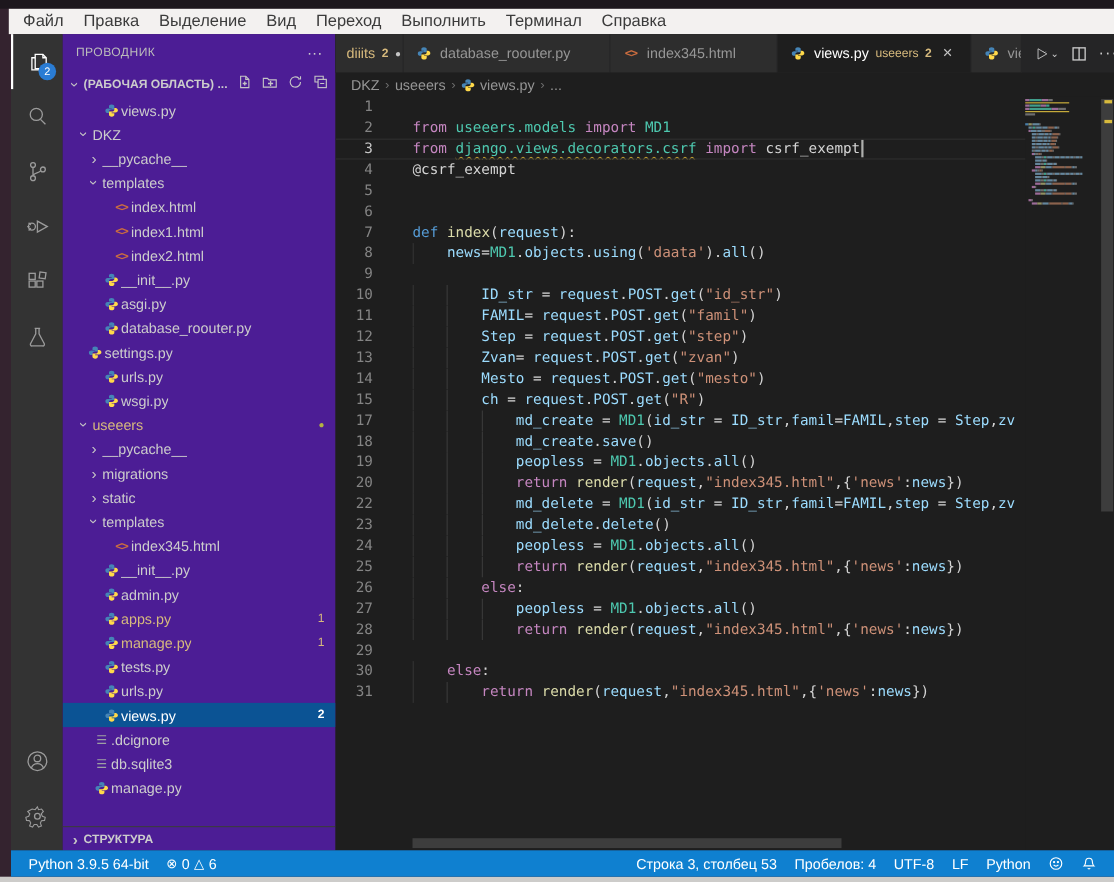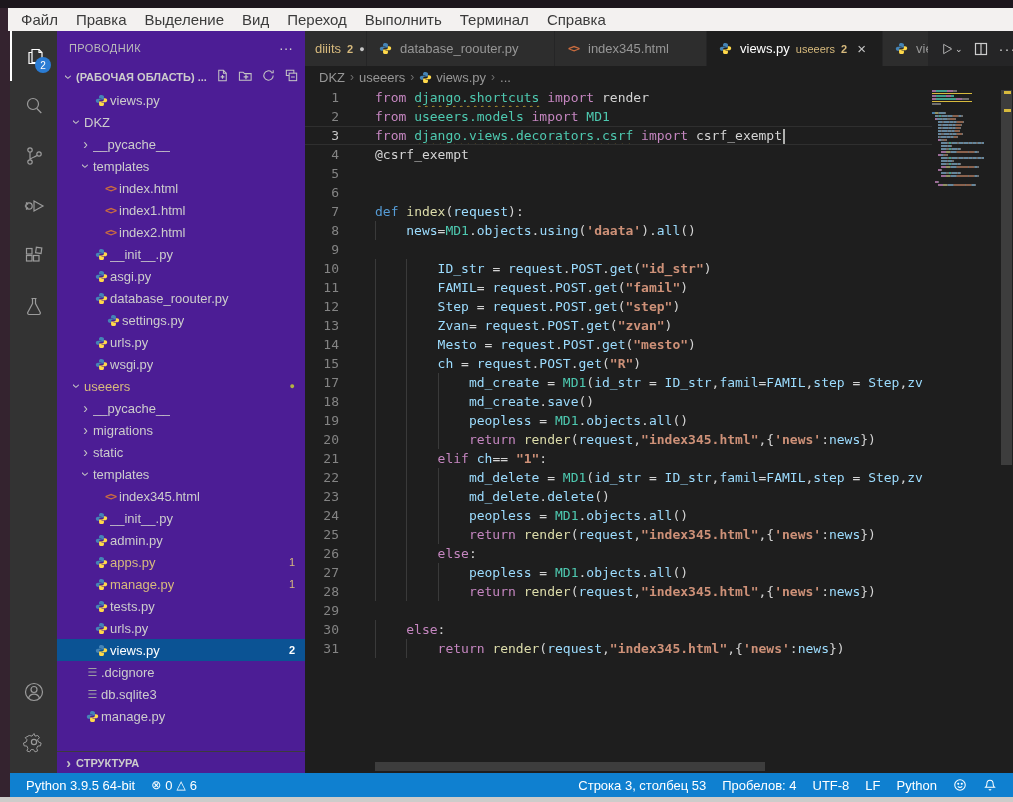--- a/index.html
+++ b/index.html
@@ -71,21 +71,21 @@
 
   
   #code-wrap{position:relative;flex:1;overflow:hidden;}
   #code-scroll{position:absolute;left:0;top:0;right:13px;bottom:0;overflow:hidden;}
   .cline{position:relative;height:19px;display:flex;font-family:"DejaVu Sans Mono",monospace;font-size:13px;line-height:19px;white-space:pre;}
   .cline .lnum{width:50px;flex-shrink:0;text-align:right;padding-right:16px;color:#848484;}
   .cline.cur .lnum{color:#c6c6c6;}
   .cline.cur .ltext-bg{position:absolute;left:0;right:0;top:0;bottom:0;border-top:1px solid #2f2f2f;border-bottom:1px solid #2f2f2f;pointer-events:none;}
   .ltext{margin-left:20px;flex:1;overflow:hidden;}
   .tk-k{color:#C586C0;} .tk-d{color:#569CD6;} .tk-t{color:#4EC9B0;} .tk-q{color:#4EC9B0;text-decoration:underline wavy #b8982f 1px;text-underline-offset:3px;}
-  .tk-v{color:#9CDCFE;} .tk-s{color:#CE9178;font-weight:bold;} .tk-p{color:#d4d4d4;} .tk-f{color:#DCDCAA;}
+  .tk-v{color:#9CDCFE;} .tk-s{color:#CE9178;} .tk-p{color:#d4d4d4;} .tk-f{color:#DCDCAA;}
   .iguide{display:inline-block;width:4ch;border-left:1px solid #3a3a3a;}
   .cursor{display:inline-block;width:2px;height:16px;background:#aeafad;vertical-align:middle;margin-left:1px;}
 
   
   #minimap{position:absolute;top:0;right:13px;width:68px;bottom:0;background:#1e1e1e;padding-top:2px;}
   .mm-row{height:2px;margin-bottom:1px;display:flex;}
   .mm-seg{height:2px;display:inline-block;opacity:.75;}
   .mm-warn{height:1px;background:#d7ba3d;margin-bottom:1px;}
   #vscrollbar{position:absolute;top:0;right:0;width:13px;bottom:0;background:#1e1e1e;}
   #vslider{position:absolute;top:2px;left:1px;width:11px;height:375px;background:rgba(121,121,121,0.35);}
@@ -274,21 +274,21 @@
           <div class="trow" style="padding-left: 21px;">
             <span class="chev"></span>
             <span class="ficon">
               <svg class="py-ic" viewBox="0 0 16 16">
                 <path fill="#4584b6" d="M7.9 1.2c-1.9 0-2.9.8-2.9 2v1.9h3v.6H3.6C2.1 5.7 1 6.7 1 8.2s1.1 2.6 2.6 2.6H5V9.3C5 7.9 6.1 6.8 7.5 6.8H11V3.2c0-1.1-1.2-2-3.1-2z"></path>
                 <path fill="#ffd94a" d="M8.1 14.8c1.9 0 2.9-.8 2.9-2v-1.9H8v-.6h4.4c1.5 0 2.6-1 2.6-2.5S13.9 5.2 12.4 5.2H11v1.5c0 1.4-1.1 2.5-2.5 2.5H5v3.6c0 1.1 1.2 2 3.1 2z"></path>
               </svg>
             </span>
             <span class="tlabel">database_roouter.py</span>
           </div>
-          <div class="trow" style="padding-left: 33px;">
+          <div class="trow" style="padding-left: 6px;">
             <span class="chev"></span>
             <span class="ficon">
               <svg class="py-ic" viewBox="0 0 16 16">
                 <path fill="#4584b6" d="M7.9 1.2c-1.9 0-2.9.8-2.9 2v1.9h3v.6H3.6C2.1 5.7 1 6.7 1 8.2s1.1 2.6 2.6 2.6H5V9.3C5 7.9 6.1 6.8 7.5 6.8H11V3.2c0-1.1-1.2-2-3.1-2z"></path>
                 <path fill="#ffd94a" d="M8.1 14.8c1.9 0 2.9-.8 2.9-2v-1.9H8v-.6h4.4c1.5 0 2.6-1 2.6-2.5S13.9 5.2 12.4 5.2H11v1.5c0 1.4-1.1 2.5-2.5 2.5H5v3.6c0 1.1 1.2 2 3.1 2z"></path>
               </svg>
             </span>
             <span class="tlabel">settings.py</span>
           </div>
           <div class="trow" style="padding-left: 21px;">
@@ -522,40 +522,39 @@
             </svg>
             <span>views.py</span>
           </span>
           <span class="bc-sep">›</span>
           <span class="bc-item">
             <span>...</span>
           </span>
         </div>
       <div id="code-wrap">
         <div id="code-scroll">
-            <div class="cline"><span class="lnum">1</span><span class="ltext"><span class="tk-k">from </span><span class="tk-q">django.shortcuts</span><span class="tk-k"> import </span><span class="tk-p">render</span></span></div>
+            <div class="cline"><span class="lnum">1</span></div>
             <div class="cline"><span class="lnum">2</span><span class="ltext"><span class="tk-k">from </span><span class="tk-t">useeers.models</span><span class="tk-k"> import </span><span class="tk-t">MD1</span></span></div>
             <div class="cline cur"><div class="ltext-bg"></div><span class="lnum">3</span><span class="ltext"><span class="tk-k">from </span><span class="tk-q">django.views.decorators.csrf</span><span class="tk-k"> import </span><span class="tk-p">csrf_exempt</span><span class="cursor"></span></span></div>
             <div class="cline"><span class="lnum">4</span><span class="ltext"><span class="tk-p">@csrf_exempt</span></span></div>
             <div class="cline"><span class="lnum">5</span><span class="ltext"></span></div>
             <div class="cline"><span class="lnum">6</span><span class="ltext"></span></div>
             <div class="cline"><span class="lnum">7</span><span class="ltext"><span class="tk-d">def </span><span class="tk-f">index</span><span class="tk-p">(</span><span class="tk-v">request</span><span class="tk-p">):</span></span></div>
             <div class="cline"><span class="lnum">8</span><span class="ltext"><span class="iguide">    </span><span class="tk-v">news</span><span class="tk-p">=</span><span class="tk-t">MD1</span><span class="tk-p">.</span><span class="tk-v">objects</span><span class="tk-p">.</span><span class="tk-v">using</span><span class="tk-p">(</span><span class="tk-s">'daata'</span><span class="tk-p">).</span><span class="tk-v">all</span><span class="tk-p">()</span></span></div>
             <div class="cline"><span class="lnum">9</span></div>
             <div class="cline"><span class="lnum">10</span><span class="ltext"><span class="iguide">    </span><span class="iguide">    </span><span class="tk-v">ID_str</span><span class="tk-p"> = </span><span class="tk-v">request</span><span class="tk-p">.</span><span class="tk-v">POST</span><span class="tk-p">.</span><span class="tk-v">get</span><span class="tk-p">(</span><span class="tk-s">"id_str"</span><span class="tk-p">)</span></span></div>
             <div class="cline"><span class="lnum">11</span><span class="ltext"><span class="iguide">    </span><span class="iguide">    </span><span class="tk-v">FAMIL</span><span class="tk-p">= </span><span class="tk-v">request</span><span class="tk-p">.</span><span class="tk-v">POST</span><span class="tk-p">.</span><span class="tk-v">get</span><span class="tk-p">(</span><span class="tk-s">"famil"</span><span class="tk-p">)</span></span></div>
             <div class="cline"><span class="lnum">12</span><span class="ltext"><span class="iguide">    </span><span class="iguide">    </span><span class="tk-v">Step</span><span class="tk-p"> = </span><span class="tk-v">request</span><span class="tk-p">.</span><span class="tk-v">POST</span><span class="tk-p">.</span><span class="tk-v">get</span><span class="tk-p">(</span><span class="tk-s">"step"</span><span class="tk-p">)</span></span></div>
             <div class="cline"><span class="lnum">13</span><span class="ltext"><span class="iguide">    </span><span class="iguide">    </span><span class="tk-v">Zvan</span><span class="tk-p">= </span><span class="tk-v">request</span><span class="tk-p">.</span><span class="tk-v">POST</span><span class="tk-p">.</span><span class="tk-v">get</span><span class="tk-p">(</span><span class="tk-s">"zvan"</span><span class="tk-p">)</span></span></div>
             <div class="cline"><span class="lnum">14</span><span class="ltext"><span class="iguide">    </span><span class="iguide">    </span><span class="tk-v">Mesto</span><span class="tk-p"> = </span><span class="tk-v">request</span><span class="tk-p">.</span><span class="tk-v">POST</span><span class="tk-p">.</span><span class="tk-v">get</span><span class="tk-p">(</span><span class="tk-s">"mesto"</span><span class="tk-p">)</span></span></div>
             <div class="cline"><span class="lnum">15</span><span class="ltext"><span class="iguide">    </span><span class="iguide">    </span><span class="tk-v">ch</span><span class="tk-p"> = </span><span class="tk-v">request</span><span class="tk-p">.</span><span class="tk-v">POST</span><span class="tk-p">.</span><span class="tk-v">get</span><span class="tk-p">(</span><span class="tk-s">"R"</span><span class="tk-p">)</span></span></div>
             <div class="cline"><span class="lnum">17</span><span class="ltext"><span class="iguide">    </span><span class="iguide">    </span><span class="iguide">    </span><span class="tk-v">md_create</span><span class="tk-p"> = </span><span class="tk-t">MD1</span><span class="tk-p">(</span><span class="tk-v">id_str</span><span class="tk-p"> = </span><span class="tk-v">ID_str</span><span class="tk-p">,</span><span class="tk-v">famil</span><span class="tk-p">=</span><span class="tk-v">FAMIL</span><span class="tk-p">,</span><span class="tk-v">step</span><span class="tk-p"> = </span><span class="tk-v">Step</span><span class="tk-p">,</span><span class="tk-v">zv</span></span></div>
             <div class="cline"><span class="lnum">18</span><span class="ltext"><span class="iguide">    </span><span class="iguide">    </span><span class="iguide">    </span><span class="tk-v">md_create</span><span class="tk-p">.</span><span class="tk-v">save</span><span class="tk-p">()</span></span></div>
             <div class="cline"><span class="lnum">19</span><span class="ltext"><span class="iguide">    </span><span class="iguide">    </span><span class="iguide">    </span><span class="tk-v">peopless</span><span class="tk-p"> = </span><span class="tk-t">MD1</span><span class="tk-p">.</span><span class="tk-v">objects</span><span class="tk-p">.</span><span class="tk-v">all</span><span class="tk-p">()</span></span></div>
             <div class="cline"><span class="lnum">20</span><span class="ltext"><span class="iguide">    </span><span class="iguide">    </span><span class="iguide">    </span><span class="tk-k">return </span><span class="tk-f">render</span><span class="tk-p">(</span><span class="tk-v">request</span><span class="tk-p">,</span><span class="tk-s">"index345.html"</span><span class="tk-p">,{</span><span class="tk-s">'news'</span><span class="tk-p">:</span><span class="tk-v">news</span><span class="tk-p">})</span></span></div>
-            <div class="cline"><span class="lnum">21</span><span class="ltext"><span class="iguide">    </span><span class="iguide">    </span><span class="tk-k">elif </span><span class="tk-v">ch</span><span class="tk-p">== </span><span class="tk-s">"1"</span><span class="tk-p">:</span></span></div>
             <div class="cline"><span class="lnum">22</span><span class="ltext"><span class="iguide">    </span><span class="iguide">    </span><span class="iguide">    </span><span class="tk-v">md_delete</span><span class="tk-p"> = </span><span class="tk-t">MD1</span><span class="tk-p">(</span><span class="tk-v">id_str</span><span class="tk-p"> = </span><span class="tk-v">ID_str</span><span class="tk-p">,</span><span class="tk-v">famil</span><span class="tk-p">=</span><span class="tk-v">FAMIL</span><span class="tk-p">,</span><span class="tk-v">step</span><span class="tk-p"> = </span><span class="tk-v">Step</span><span class="tk-p">,</span><span class="tk-v">zv</span></span></div>
             <div class="cline"><span class="lnum">23</span><span class="ltext"><span class="iguide">    </span><span class="iguide">    </span><span class="iguide">    </span><span class="tk-v">md_delete</span><span class="tk-p">.</span><span class="tk-v">delete</span><span class="tk-p">()</span></span></div>
             <div class="cline"><span class="lnum">24</span><span class="ltext"><span class="iguide">    </span><span class="iguide">    </span><span class="iguide">    </span><span class="tk-v">peopless</span><span class="tk-p"> = </span><span class="tk-t">MD1</span><span class="tk-p">.</span><span class="tk-v">objects</span><span class="tk-p">.</span><span class="tk-v">all</span><span class="tk-p">()</span></span></div>
             <div class="cline"><span class="lnum">25</span><span class="ltext"><span class="iguide">    </span><span class="iguide">    </span><span class="iguide">    </span><span class="tk-k">return </span><span class="tk-f">render</span><span class="tk-p">(</span><span class="tk-v">request</span><span class="tk-p">,</span><span class="tk-s">"index345.html"</span><span class="tk-p">,{</span><span class="tk-s">'news'</span><span class="tk-p">:</span><span class="tk-v">news</span><span class="tk-p">})</span></span></div>
             <div class="cline"><span class="lnum">26</span><span class="ltext"><span class="iguide">    </span><span class="iguide">    </span><span class="tk-k">else</span><span class="tk-p">:</span></span></div>
             <div class="cline"><span class="lnum">27</span><span class="ltext"><span class="iguide">    </span><span class="iguide">    </span><span class="iguide">    </span><span class="tk-v">peopless</span><span class="tk-p"> = </span><span class="tk-t">MD1</span><span class="tk-p">.</span><span class="tk-v">objects</span><span class="tk-p">.</span><span class="tk-v">all</span><span class="tk-p">()</span></span></div>
             <div class="cline"><span class="lnum">28</span><span class="ltext"><span class="iguide">    </span><span class="iguide">    </span><span class="iguide">    </span><span class="tk-k">return </span><span class="tk-f">render</span><span class="tk-p">(</span><span class="tk-v">request</span><span class="tk-p">,</span><span class="tk-s">"index345.html"</span><span class="tk-p">,{</span><span class="tk-s">'news'</span><span class="tk-p">:</span><span class="tk-v">news</span><span class="tk-p">})</span></span></div>
             <div class="cline"><span class="lnum">29</span><span class="ltext"></span></div>
             <div class="cline"><span class="lnum">30</span><span class="ltext"><span class="iguide">    </span><span class="tk-k">else</span><span class="tk-p">:</span></span></div>
             <div class="cline"><span class="lnum">31</span><span class="ltext"><span class="iguide">    </span><span class="iguide">    </span><span class="tk-k">return </span><span class="tk-f">render</span><span class="tk-p">(</span><span class="tk-v">request</span><span class="tk-p">,</span><span class="tk-s">"index345.html"</span><span class="tk-p">,{</span><span class="tk-s">'news'</span><span class="tk-p">:</span><span class="tk-v">news</span><span class="tk-p">})</span></span></div>

